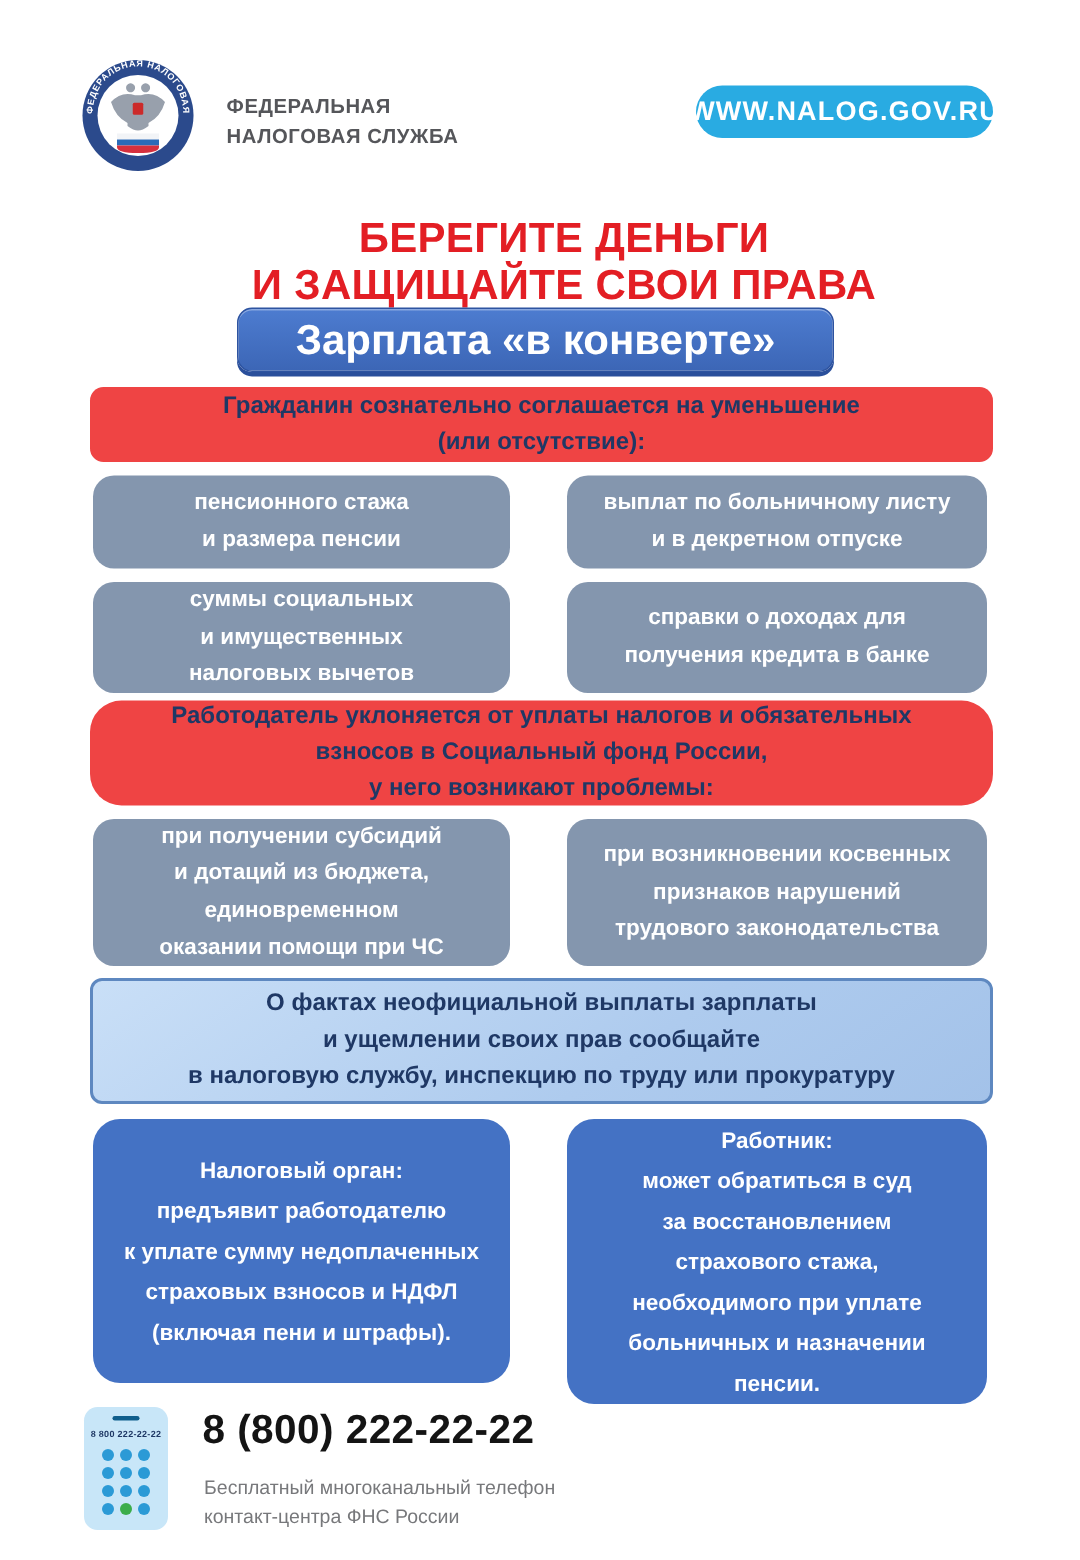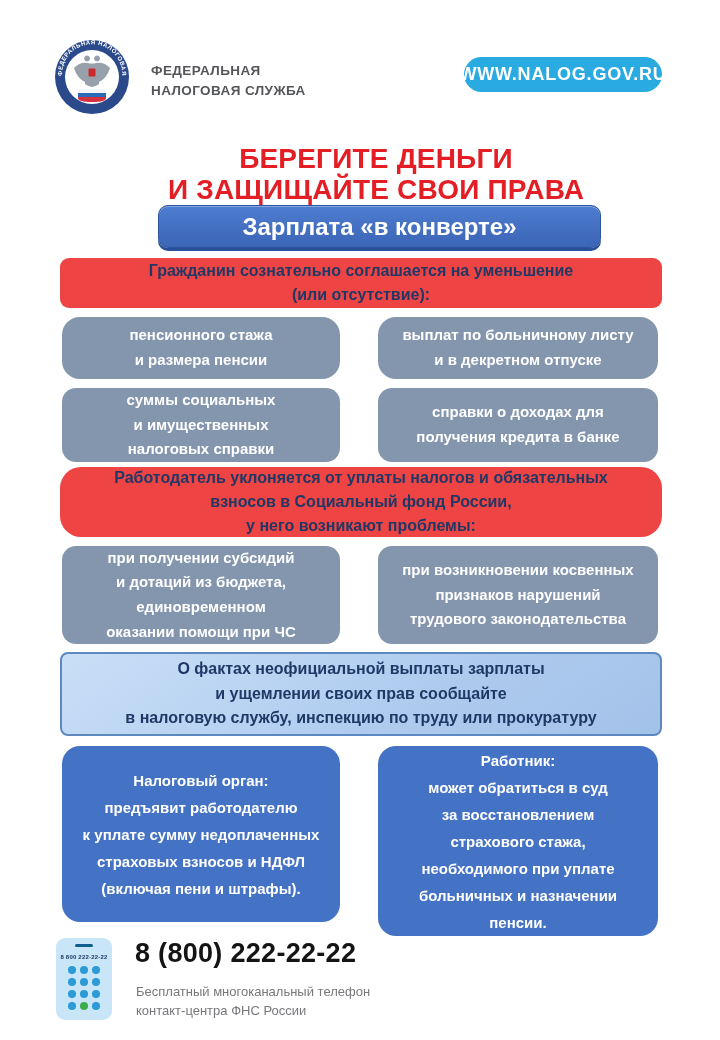--- a/index.html
+++ b/index.html
@@ -15,40 +15,40 @@
   .agency { left:131px; top:61px; font-size:13.5px; font-weight:bold; color:#55565A;
             letter-spacing:.4px; line-height:1.45;margin-left:20px; }
   .url-pill { left:464px; top:57px; width:198px; height:35px; background:#29ABE2;
               border-radius:18px; color:#fff; font-weight:bold; font-size:18px;
               letter-spacing:.8px; display:flex; align-items:center; justify-content:center;
               cursor:pointer; }
 
   
   .title { left:0; top:128px; width:720px; text-align:center; color:#E31E24;
            font-size:28px; font-weight:bold; line-height:1.1; letter-spacing:.2px; }
-  .topic-btn { left:158px; top:205px; width:443px; height:43px; border-radius:10px;
+  .topic-btn { left:158px; top:205px; width:398px; height:43px; border-radius:10px;
                background:linear-gradient(#4d7cd0,#3c66b6); border:1px solid #2d53a0;
                box-shadow:0 3px 0 #2a4f9b, inset 0 1px 0 rgba(255,255,255,.35);
-               color:#fff; font-weight:bold; font-size:24px;
+               color:#fff; font-weight:bold; font-size:28px;
                display:flex; align-items:center; justify-content:center; cursor:pointer; }
 
   
   .banner { left:60px; width:602px; background:#ef4444; border-radius:9px;
             color:#1F3865; font-weight:bold; font-size:16px; text-align:center;
             line-height:1.5; display:flex; align-items:center; justify-content:center; }
   .banner1 { top:258px; height:50px; }
   .banner2 { top:467px; height:70px;border-radius:21px; }
 
   
   .gbox { background:#8496AE; border-radius:14px; color:#ffffff; font-weight:bold;
           font-size:15px; text-align:center; line-height:1.65;
           display:flex; align-items:center; justify-content:center; }
   .colL { left:62px;  width:278px; }
   .colR { left:378px; width:280px; }
-  .r1 { top:317px; height:62px;border-radius:18px; }
+  .r1 { top:317px; height:62px; }
   .r2 { top:388px; height:74px; }
   .r3 { top:546px; height:98px; }
 
   
   .callout { left:60px; top:652px; width:602px; height:84px; border-radius:8px;
              background:linear-gradient(145deg,#C9DFF7 0%, #AECBEE 60%, #A3C2E9 100%);
              border:2px solid #5E88C0; color:#1F3865; font-weight:bold; font-size:16px;
              text-align:center; line-height:1.55;
              display:flex; align-items:center; justify-content:center; }
 
@@ -116,21 +116,21 @@
 
   <div class="abs banner banner1 pre">Гражданин сознательно соглашается на уменьшение
 (или отсутствие):</div>
 
   <div class="abs gbox colL r1 pre">пенсионного стажа
 и размера пенсии</div>
   <div class="abs gbox colR r1 pre">выплат по больничному листу
 и в декретном отпуске</div>
   <div class="abs gbox colL r2 pre">суммы социальных
 и имущественных
-налоговых справки</div>
+налоговых вычетов</div>
   <div class="abs gbox colR r2 pre">справки о доходах для
 получения кредита в банке</div>
 
   <div class="abs banner banner2 pre">Работодатель уклоняется от уплаты налогов и обязательных
 взносов в Социальный фонд России,
 у него возникают проблемы:</div>
 
   <div class="abs gbox colL r3 pre">при получении субсидий
 и дотаций из бюджета,
 единовременном

